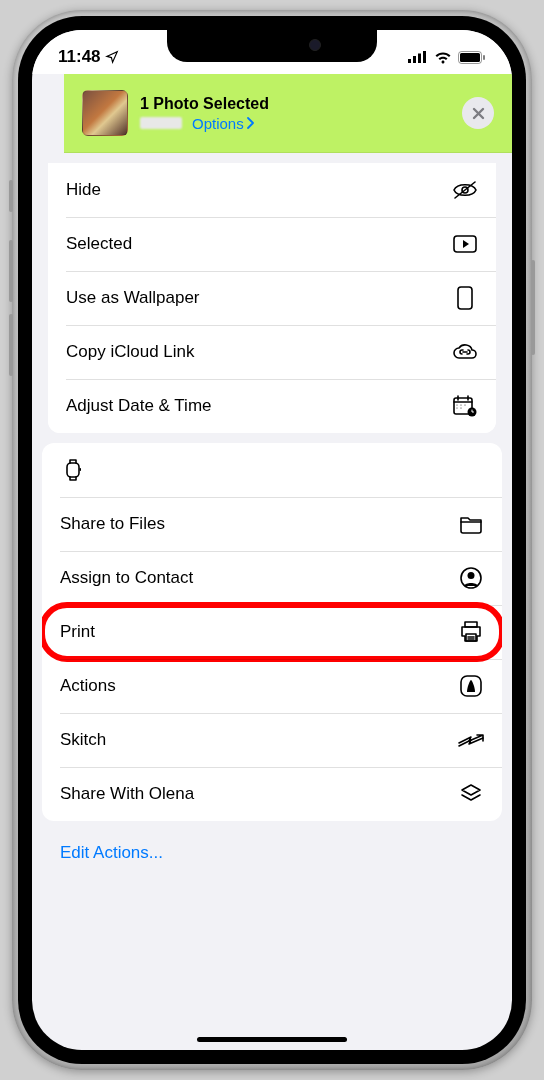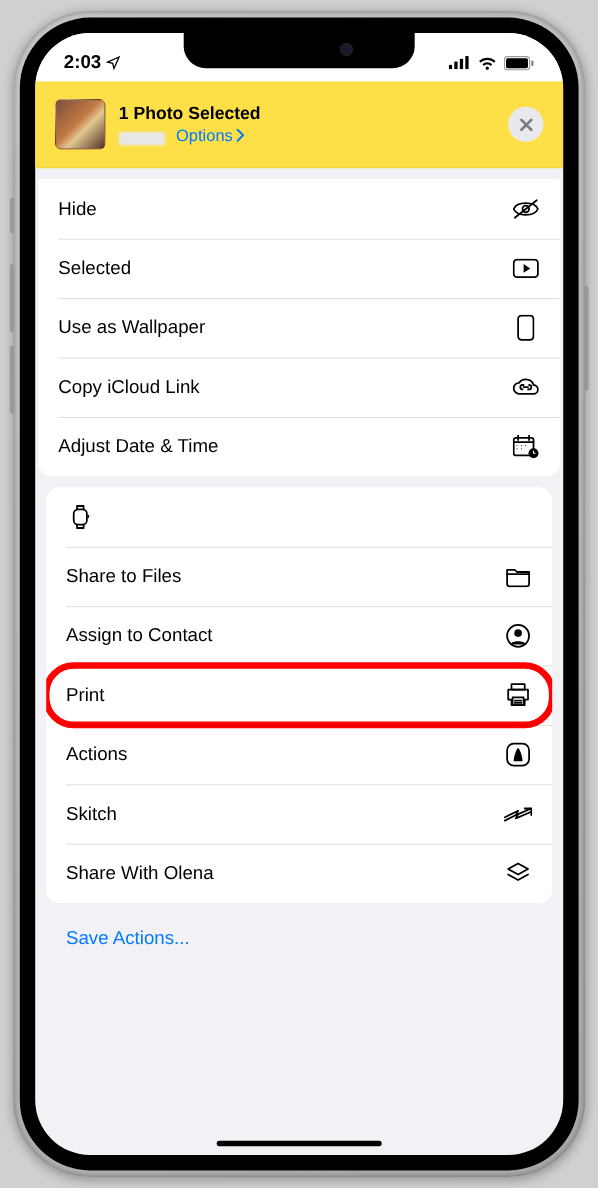--- a/index.html
+++ b/index.html
@@ -68,58 +68,59 @@
   align-items: center;
   padding: 10px 26px 0;
   color: #000;
   font-weight: 600;
   font-size: 17px;
   background: #fff;
 }
 .status-left { display: flex; align-items: center; gap: 4px; }
 .status-right { display: flex; align-items: center; gap: 6px; }
 .sheet-header {
-  background: #fde047;
+  background: #bef264;
   display: flex;
   align-items: center;
   padding: 16px 18px 16px 18px;
   border-bottom: 0.5px solid rgba(0,0,0,0.07);
+  margin-left: 32px;
 }
 .thumb {
   width: 46px;
   height: 46px;
   border-radius: 6px;
   background: linear-gradient(135deg,#7a5040 0%, #c27840 45%, #e0c890 60%, #503028 100%);
   border: 0.5px solid rgba(0,0,0,0.15);
   flex-shrink: 0;
 }
 .header-text { margin-left: 12px; flex: 1; }
 .header-title { font-weight: 600; font-size: 16px; color: #000; }
-.header-sub { display: flex; align-items: flex-end; gap: 10px; margin-top: 2px; }
+.header-sub { display: flex; align-items: center; gap: 10px; margin-top: 2px; }
 .blur-line {
   width: 42px; height: 12px; background: #e8e8e8; border-radius: 2px; filter: blur(1px);
 }
 .options-link { color: #007aff; font-size: 15px; display: flex; align-items: center; }
 .close-btn {
   width: 32px; height: 32px; border-radius: 50%;
   background: #e9e9ed; display: flex; align-items: center; justify-content: center;
   cursor: pointer;
 }
 .content {
   flex: 1;
   overflow-y: auto;
   padding: 0 10px 18px;
 }
 .group {
   background: #fff;
   border-radius: 12px;
   margin-top: 10px;
   overflow: hidden;
 }
-.group.first { border-top-left-radius: 0; border-top-right-radius: 0; margin-top: 0; border-radius: 0 0 12px 12px; margin-left: -10px; margin-right: -10px; padding: 0 3px; background: transparent;}
+.group.first { border-top-left-radius: 0; border-top-right-radius: 0; margin-top: 0; border-radius: 0 0 12px 12px; margin-left: -10px; margin-right: -10px; padding: 0 16px; background: transparent;}
 .group.first .row { background:#fff; }
 .group.first .row:first-child{border-radius:0;}
 .group.first-inner{ background:#fff; border-radius:0 0 12px 12px; overflow:hidden;}
 .row {
   display: flex;
   align-items: center;
   justify-content: space-between;
   padding: 0 18px;
   min-height: 54px;
   position: relative;
@@ -170,21 +171,21 @@
   <div class="side-btn b1"></div>
   <div class="side-btn b2"></div>
   <div class="side-btn b3"></div>
   <div class="side-btn b4"></div>
   <div class="phone-mid">
     <div class="screen">
       <div class="notch"></div>
 
       <div class="status-bar">
         <div class="status-left">
-          <span>2:03</span>
+          <span>11:48</span>
           <svg width="14" height="14" viewBox="0 0 24 24" fill="none" stroke="#000" stroke-width="2">
               <path d="M3 11 L21 3 L13 21 L11 13 Z" fill="none"></path>
             </svg>
         </div>
         <div class="status-right">
           <svg width="20" height="12" viewBox="0 0 20 12">
               <rect x="0" y="8" width="3" height="4" fill="#000"></rect>
               <rect x="5" y="5" width="3" height="7" fill="#000"></rect>
               <rect x="10" y="2.5" width="3" height="9.5" fill="#000"></rect>
               <rect x="15" y="0" width="3" height="12" fill="#000"></rect>
@@ -343,19 +344,19 @@
             <div class="row">
               <span class="row-label">Share With Olena</span>
               <span class="row-icon">
                 <svg width="22" height="22" viewBox="0 0 22 22">
                   <path d="M11 2 L20 7 L11 12 L2 7 Z" stroke="#000" stroke-width="1.6" fill="none" stroke-linecap="round" stroke-linejoin="round"></path>
                   <path d="M2 12 L11 17 L20 12" stroke="#000" stroke-width="1.6" fill="none" stroke-linecap="round" stroke-linejoin="round"></path>
                 </svg>
               </span>
             </div>
           </div>
-        <div class="edit-actions">Save Actions...</div>
+        <div class="edit-actions">Edit Actions...</div>
       </div>
 
       <div class="home-indicator"></div>
     </div>
   </div>
 </div>
 
 </body></html>

